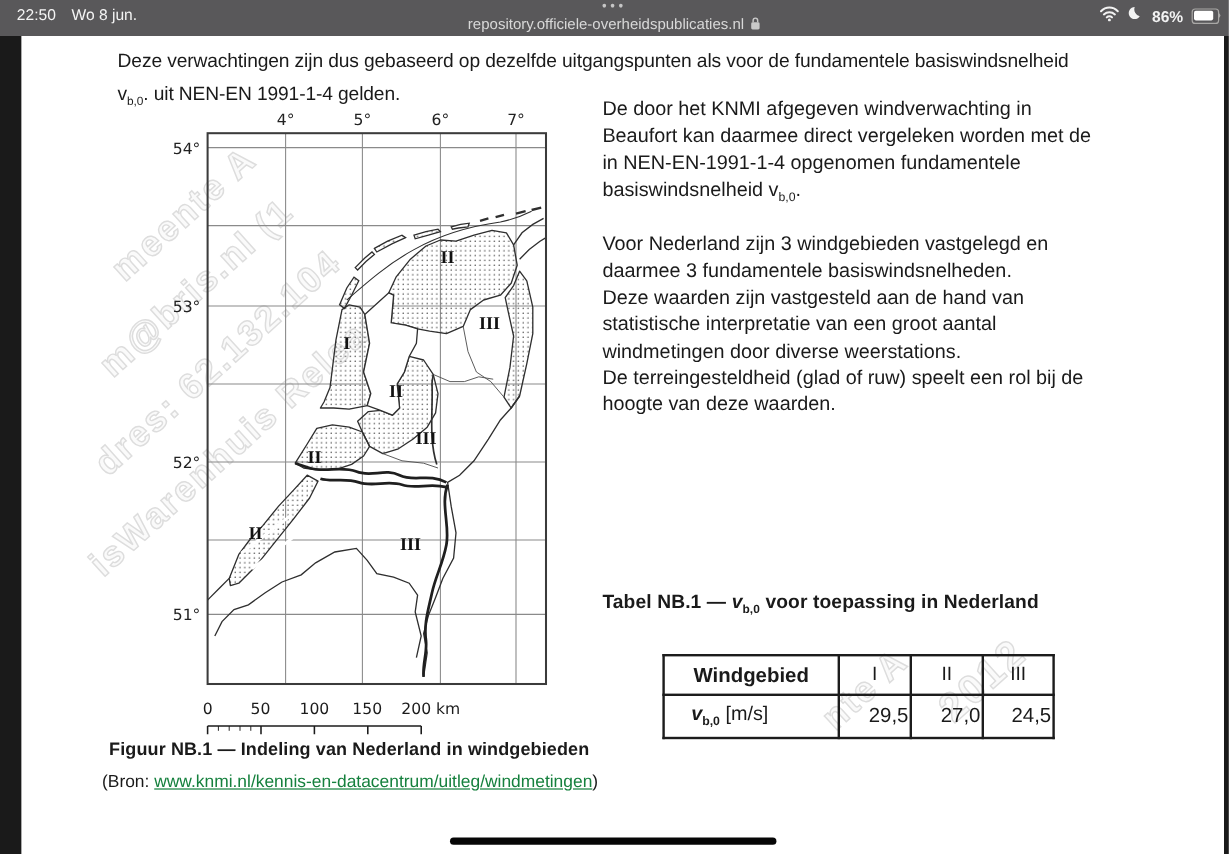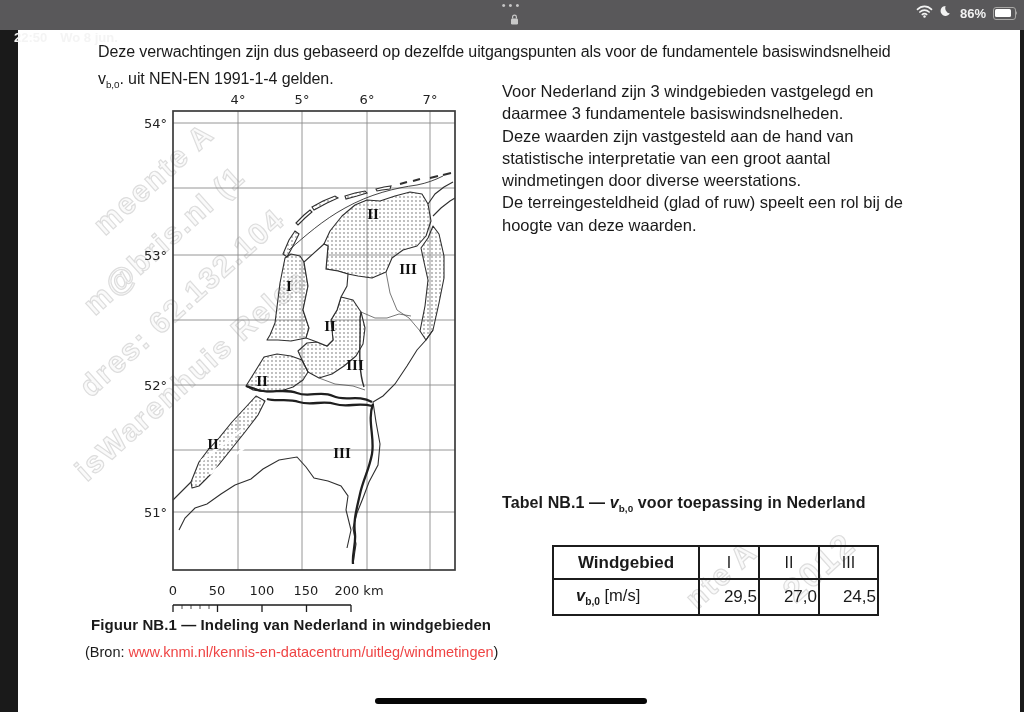--- a/index.html
+++ b/index.html
@@ -2,21 +2,21 @@
 <html><head>
 <meta charset="utf-8">
 <style>
   html,body{margin:0;padding:0;}
   body{
     width:1024px;height:712px;overflow:hidden;position:relative;
     background:#ffffff;font-family:"Liberation Sans",sans-serif;color:#1a1a1a;
   }
   
   .statusbar{position:absolute;left:0;top:0;width:1024px;height:30px;background:#59585a;z-index:8;}
-  .sb-left{position:absolute;left:14px;top:5px;font-size:13px;font-weight:700;color:#f4f4f4;margin-top:25px;}
+  .sb-left{position:absolute;left:14px;top:5px;font-size:13px;font-weight:400;color:#f4f4f4;}
   .sb-date{margin-left:13px;}
   .sb-dots{position:absolute;left:0;right:0;top:0px;text-align:center;font-size:11px;letter-spacing:3px;color:#c6c6c6;line-height:11px;}
   .sb-url{position:absolute;left:0;right:0;top:13px;text-align:center;font-size:12.5px;color:#d8d8d8;}
   .sb-url .lock{display:inline-block;vertical-align:-1px;margin-left:5px;}
   .sb-right{position:absolute;right:7px;top:5px;display:flex;align-items:center;gap:7px;font-size:13px;font-weight:600;color:#f2f2f2;}
   .bat{position:relative;width:24px;height:12px;}
   .bat-body{position:absolute;left:0;top:0;width:21px;height:11px;border:1px solid #a9a8a6;border-radius:3px;}
   .bat-fill{position:absolute;left:1.5px;top:1.5px;width:16px;height:8px;border-radius:1.5px;background:#ffffff;}
   .bat-nub{position:absolute;right:0px;top:3.5px;width:2px;height:4px;background:#a9a8a6;border-radius:0 2px 2px 0;}
   
@@ -47,37 +47,37 @@
   .th-label{font-weight:700;font-size:17px;}
   .th-zone{font-size:16px;}
   .row-label{text-align:left !important;padding-left:22px;font-size:16.5px;}
   .row-label i{font-style:italic;font-weight:700;}
   .row-label sub{font-weight:700;}
   .val{font-size:17px;}
   .map-wrap{position:absolute;left:77px;top:58px;width:400px;height:524px;}
   .fig-caption{position:absolute;left:67px;top:586px;width:412px;text-align:center;
                font-size:15px;font-weight:700;letter-spacing:0.1px;}
   .bron{position:absolute;left:67px;top:614px;font-size:14.5px;}
-  .bron a{color:#ef4444;cursor:pointer;}
+  .bron a{color:#15803d;text-decoration:underline;cursor:pointer;}
   .home-indicator{position:absolute;left:375px;top:698px;width:272px;height:6px;border-radius:3.5px;background:#060606;z-index:9;}
   
   .ml{font-family:"DejaVu Sans",sans-serif;font-size:13px;fill:#222;}
   .zl{font-family:"Liberation Serif",serif;font-size:15px;font-weight:700;fill:#111;}
   .sl{font-family:"DejaVu Sans",sans-serif;font-size:13px;fill:#1c1c1c;}
 </style>
 </head>
 <body>
 
 <div class="statusbar">
   <div class="sb-left">
     <span>22:50</span><span class="sb-date">Wo 8 jun.</span>
   </div>
   <div class="sb-dots">•••</div>
   <div class="sb-url">
-    <span class="lock"><svg width="9" height="11" viewBox="0 0 9 11">
+    <span>repository.officiele-overheidspublicaties.nl</span><span class="lock"><svg width="9" height="11" viewBox="0 0 9 11">
           <rect x="1" y="4.5" width="7" height="6" rx="1.2" fill="#c9c9c9"></rect>
           <path d="M2.6 4.5 V3 a1.9 1.9 0 0 1 3.8 0 V4.5" stroke="#c9c9c9" stroke-width="1.2" fill="none"></path>
         </svg></span>
   </div>
   <div class="sb-right">
     <span><svg width="17" height="13" viewBox="0 0 17 13">
           <path d="M1.5 4.4 C3.5 2.3 6 1.3 8.5 1.3 C11 1.3 13.5 2.3 15.5 4.4" stroke="#f2f2f2" stroke-width="1.7" fill="none" stroke-linecap="round"></path>
           <path d="M3.9 7 C5.2 5.8 6.7 5.2 8.5 5.2 C10.3 5.2 11.8 5.8 13.1 7" stroke="#f2f2f2" stroke-width="1.7" fill="none" stroke-linecap="round"></path>
           <path d="M6.3 9.5 C6.9 8.9 7.7 8.6 8.5 8.6 C9.3 8.6 10.1 8.9 10.7 9.5" stroke="#f2f2f2" stroke-width="1.7" fill="none" stroke-linecap="round"></path>
           <circle cx="8.5" cy="11.6" r="1.25" fill="#f2f2f2"></circle>
@@ -105,20 +105,24 @@
   <div class="wm" style="left:62px;top:428px;">isWarenhuis Releas</div>
   <div class="wm" style="left:672px;top:556px;">nte A</div>
   <div class="wm" style="left:770px;top:546px;font-size:34px;">2012</div>
 
   <div class="content">
 
     <p class="intro"><span>Deze verwachtingen zijn dus gebaseerd op dezelfde uitgangspunten als voor de fundamentele basiswindsnelheid
 </span><span>v</span><sub>b,0</sub><span>. uit NEN-EN 1991-1-4 gelden.</span></p>
 
     <div class="rightcol">
+      <p><span>De door het KNMI afgegeven windverwachting in
+Beaufort kan daarmee direct vergeleken worden met de
+in NEN-EN-1991-1-4 opgenomen fundamentele
+basiswindsnelheid </span><span>v</span><sub>b,0</sub><span>.</span></p>
       <p>Voor Nederland zijn 3 windgebieden vastgelegd en
 daarmee 3 fundamentele basiswindsnelheden.
 Deze waarden zijn vastgesteld aan de hand van
 statistische interpretatie van een groot aantal
 windmetingen door diverse weerstations.
 De terreingesteldheid (glad of ruw) speelt een rol bij de
 hoogte van deze waarden.</p>
     </div>
 
     <div class="tabel-title"><span>Tabel NB.1 — </span><i>v</i><sub>b,0</sub><span> voor toepassing in Nederland</span></div>

